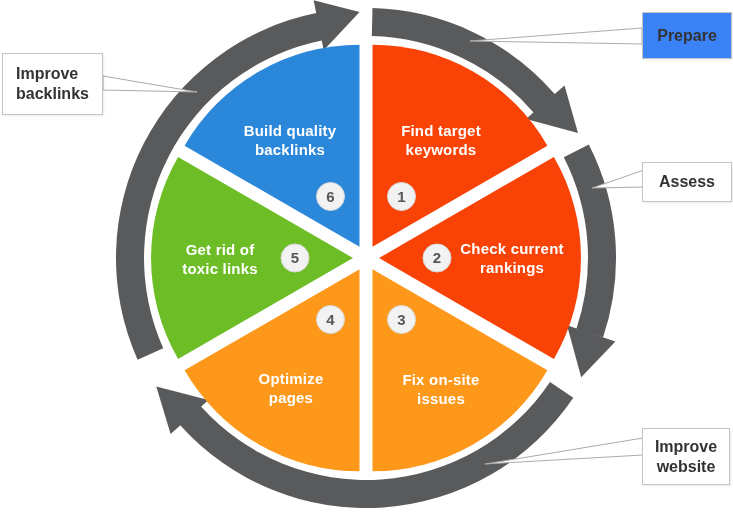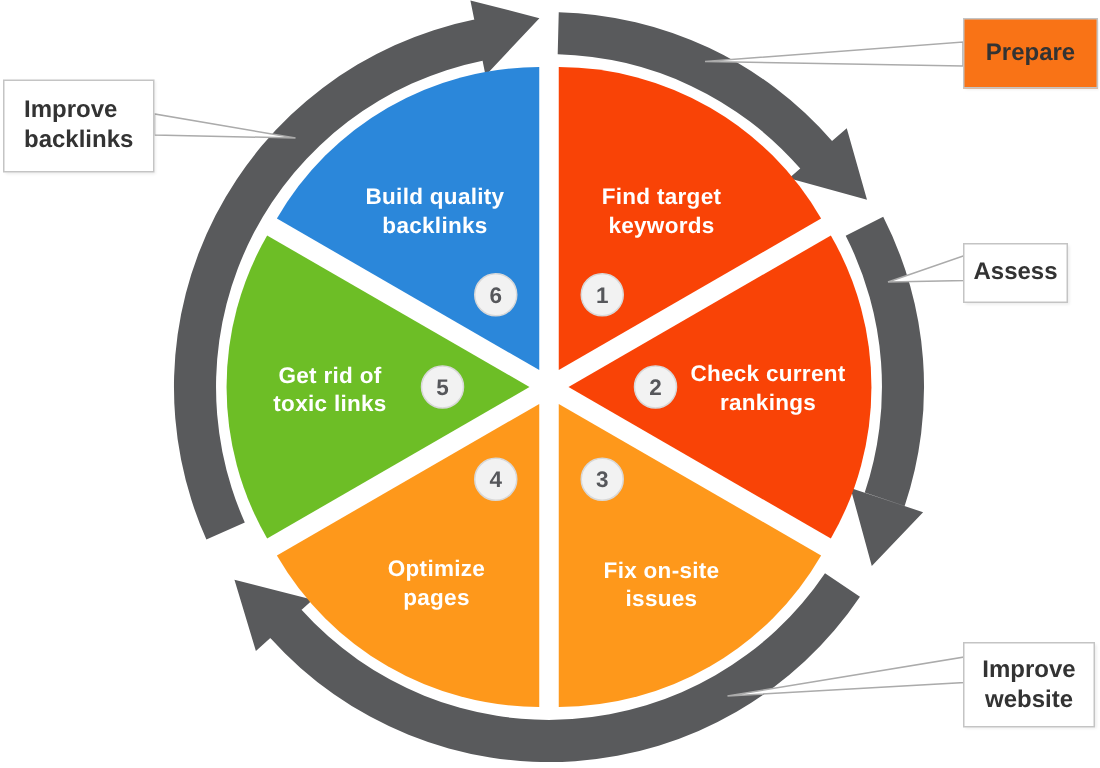--- a/index.html
+++ b/index.html
@@ -95,25 +95,25 @@
         </g>
         <g>
           <path d="M 359.5,246.7 L 184.6,145.7 A 202,202 0 0 1 359.5,44.7 Z" fill="#2b87da"></path>
           <text class="wedge-label" fill="#ffffff"><tspan x="290" y="136">Build quality</tspan><tspan x="290" y="155">backlinks</tspan></text>
           <circle cx="330.5" cy="196.5" r="14" fill="#f2f2f2" stroke="#d8d8d8" stroke-width="1"></circle>
           <text class="num-label" x="330.5" y="201.8" fill="#56575b">6</text>
         </g>
       </g>
   </svg>
 
-  <div class="callout" style="left: 642px; top: 12px; width: 90px; height: 47px; border-color: rgb(196, 196, 196); color: rgb(51, 51, 51); background: #f97316;">
+  <div class="callout" style="left: 642px; top: 12px; width: 90px; height: 47px; border-color: rgb(196, 196, 196); color: rgb(51, 51, 51); background: #3b82f6;">
     <span>Prepare</span>
   </div>
 
-  <div class="callout" style="left: 642px; top: 162px; width: 70px; height: 40px; border-color: rgb(196, 196, 196); color: rgb(51, 51, 51); background: rgb(255, 255, 255);">
+  <div class="callout" style="left: 642px; top: 162px; width: 90px; height: 40px; border-color: rgb(196, 196, 196); color: rgb(51, 51, 51); background: rgb(255, 255, 255);">
     <span>Assess</span>
   </div>
 
   <div class="callout" style="left: 642px; top: 428px; width: 88px; height: 57px; border-color: rgb(196, 196, 196); color: rgb(51, 51, 51); background: rgb(255, 255, 255);">
     <span>Improve
 website</span>
   </div>
 
   <div class="callout left-align" style="left: 2px; top: 53px; width: 101px; height: 62px; border-color: rgb(196, 196, 196); color: rgb(51, 51, 51); background: rgb(255, 255, 255);">
     <span>Improve

